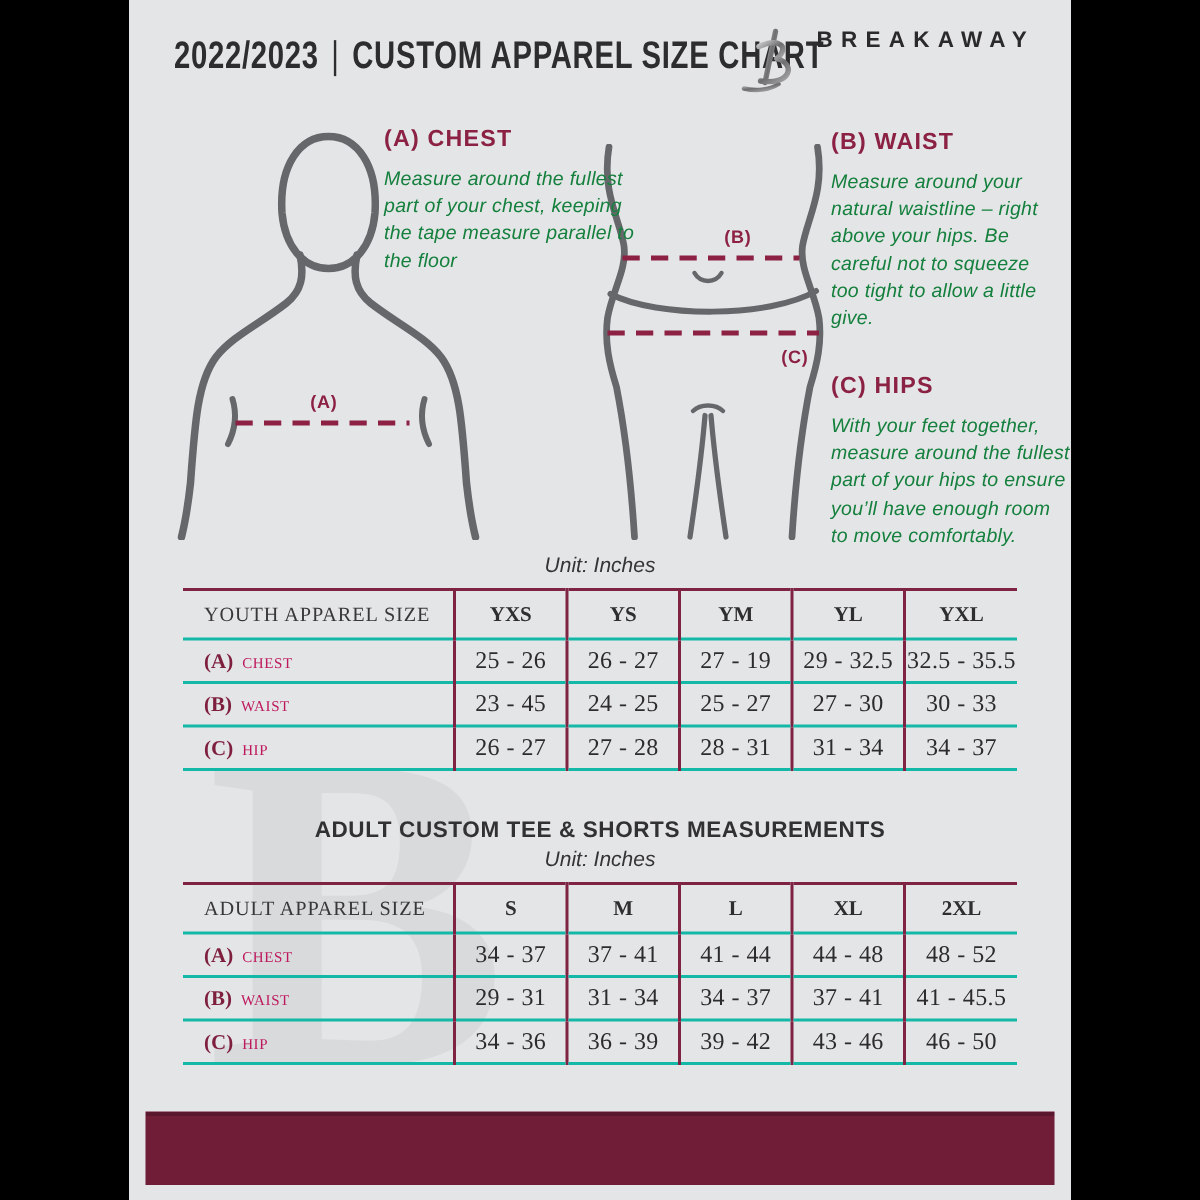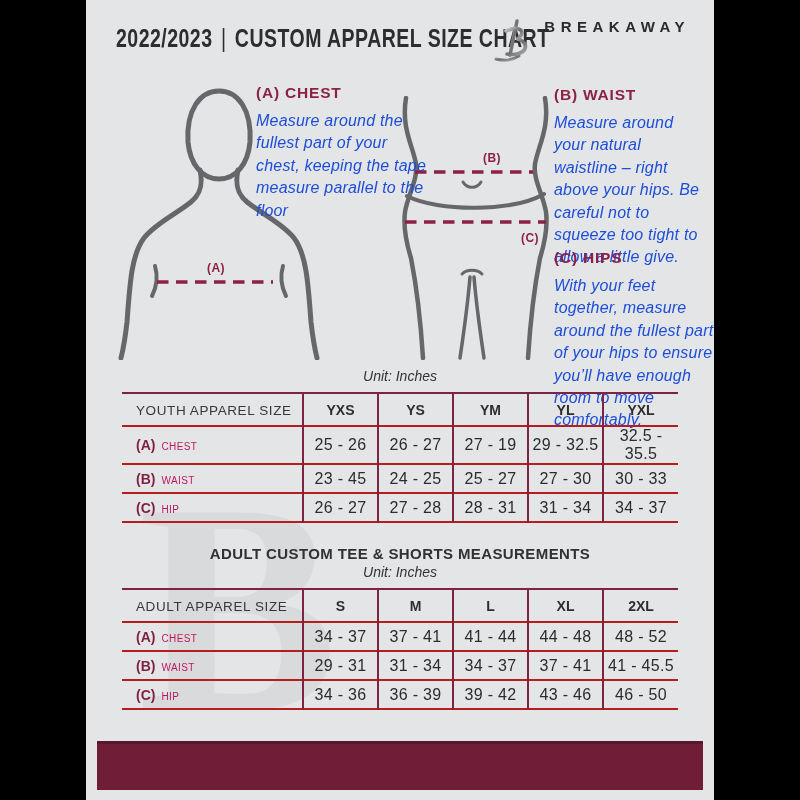--- a/index.html
+++ b/index.html
@@ -31,33 +31,33 @@
   .fig-left{left:29px;top:82px;}
   .fig-right{left:307px;top:96px;}
   .instr{position:absolute;}
   .instr-a{left:170px;top:84px;width:172px;}
   .instr-b{left:468px;top:86px;width:154px;}
   .instr-c{left:468px;top:220px;width:160px;margin-top:29px;}
   .instr-heading{
     font-size:15.5px;font-weight:800;letter-spacing:.8px;color:#8b2143;margin:0 0 8px 0;
   }
   .instr-body{
-    font-size:16px;font-style:italic;line-height:1.4;letter-spacing:.2px;color:#1d4ed8;margin:0;
+    font-size:13px;font-style:italic;line-height:1.4;letter-spacing:.2px;color:#15803d;margin:0;
   }
   
   .tbl-section{position:absolute;left:36px;width:556px;text-align:center;}
   .tbl-youth{top:366px;}
   .tbl-adult{top:545px;}
   .tbl-title{font-size:15px;font-weight:700;letter-spacing:.4px;color:#313133;}
   .tbl-unit{font-size:14px;font-style:italic;color:#343436;margin-top:2px;}
   table{
     width:556px;margin-top:8px;border-collapse:collapse;table-layout:fixed;
     border-top:2px solid #7e2342;
   }
-  tr{border-bottom:2px solid #b91c1c;}
+  tr{border-bottom:2px solid #14b8a6;font-family:Liberation Serif, serif;}
   td{vertical-align:middle;padding:0;}
   td + td{border-left:2px solid #7e2342;margin-left:20px;}
   tr.hdr td{height:31px;}
   tr.datarow td{height:27px;}
   td.rowhead{text-align:left;padding-left:14px;}
   .size-label{font-size:13.5px;letter-spacing:.6px;color:#38383a;}
   .size-col{font-size:14px;font-weight:700;color:#2e2e30;}
   .row-prefix{font-size:14px;font-weight:800;color:#7e1f3e;margin-right:6px;}
   .row-label{font-size:10px;color:#be185d;letter-spacing:.4px;}
   .cell-val{font-size:16px;color:#2c2c2e;letter-spacing:.3px;}

